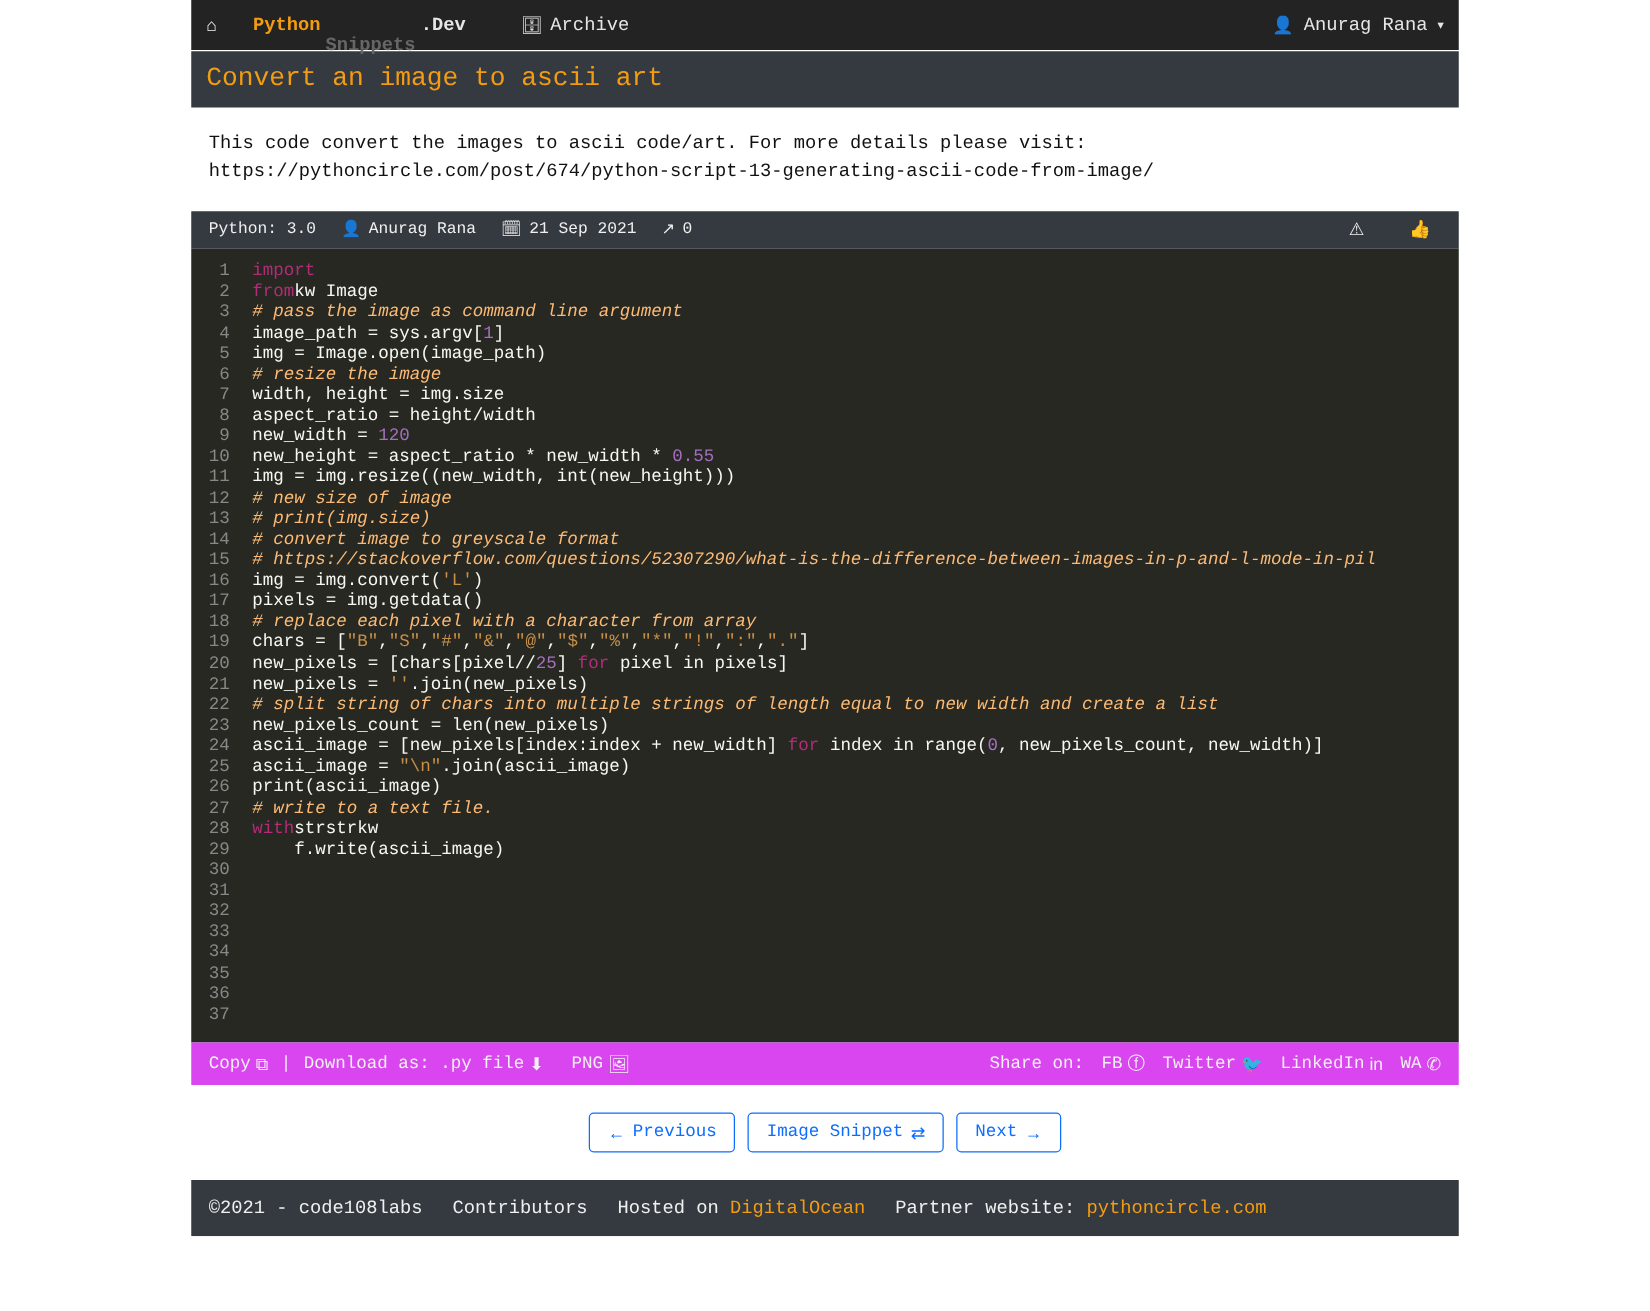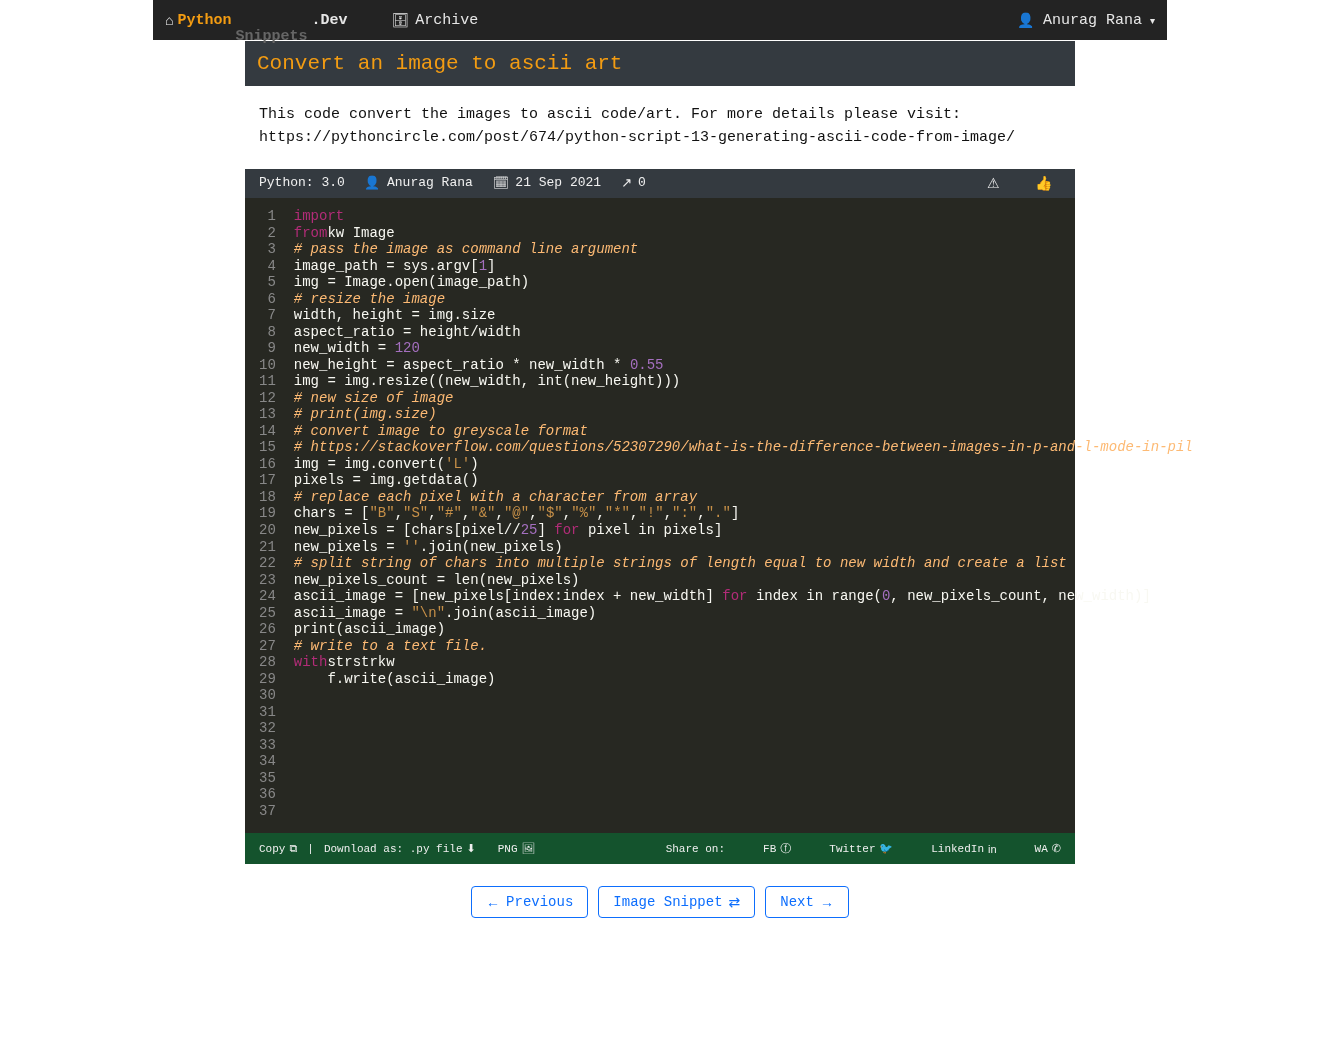--- a/index.html
+++ b/index.html
@@ -1,52 +1,52 @@
 <!DOCTYPE html>
 <html><head>
 <meta charset="utf-8">
 <style>
   * { box-sizing: border-box; margin: 0; padding: 0; }
   body { background: #fff; font-family: "Courier New", Courier, monospace; font-size: 15px; color: #111; width: 1320px; }
   a { text-decoration: none; }
   .navbar { background: #232323; height: 40px; display: flex; align-items: center; padding: 0 12px; color: #f0f0f0; width: 1014px; margin: 0 auto 1px auto;}
   .nav-left { display: flex; align-items: center; gap: 4px; }
   .nav-left .brand { display: flex; align-items: center; gap: 4px; }
-  .brand-python { color: #f39c12; font-weight: bold; }
+  .brand-python { color: #f39c12; font-weight: bold; margin-left: 25px; }
   .brand-snippets { color: #666; font-weight: bold; margin-top: 33px; }
   .brand-dev { color: #e6e6e6; font-weight: bold; }
   .nav-archive { display: flex; align-items: center; gap: 6px; margin-left: 40px; color: #e6e6e6; cursor: pointer;}
   .nav-spacer { flex: 1; }
   .nav-user { display: flex; align-items: center; gap: 8px; color: #e6e6e6; cursor: pointer; }
   .caret { font-size: 10px; }
   .nav-icon { font-size: 14px; }
 
-  .container { width: 830px; margin: 0 auto; }
+  .container { width: 1014px; margin: 0 auto; }
   .title-bar { background: #343a40; padding: 10px 12px; color: #f39c12; font-size: 21px; line-height: 1.2; }
   .desc { padding: 18px 14px 20px 14px; font-family: "Courier New", monospace; font-size: 15px; color: #111; line-height: 1.5; word-break: break-word; }
 
   .meta-bar { background: #343a40; color: #f0f0f0; padding: 6px 14px; display: flex; align-items: flex-start; gap: 20px; font-size: 13px; }
   .meta-item { display: flex; align-items: center; gap: 6px; }
   .meta-item.user { color: #f0f0f0; }
   .meta-spacer { flex: 1; }
   .meta-action { cursor: pointer; font-size: 14px; color: #f0f0f0; padding: 0 8px;}
 
   .codeblock { background: #272822; color: #f8f8f2; padding: 10px 14px 14px 14px; font-family: "Courier New", monospace; font-size: 14px; line-height: 1.18; display: flex; }
   .gutter { color: #888; text-align: right; padding-right: 18px; user-select: none; white-space: pre; }
   .code { white-space: pre; flex: 1; }
   .tok-kw { color: #b22c78; }
   .tok-cmt { color: #fdba74; font-style: italic; margin-top: 17px; }
   .tok-num { color: #a46fbf; }
   .tok-str { color: #c79048; }
 
-  .action-bar { background: #14532d; color: #f0f0f0; padding: 8px 14px; display: flex; align-items: center; gap: 10px; font-size: 11px; }
+  .action-bar { background: #d946ef; color: #f0f0f0; padding: 8px 14px; display: flex; align-items: center; gap: 10px; font-size: 14px; }
   .action-bar .sep { color: #f0f0f0; }
   .action-link { color: #f0f0f0; cursor: pointer; display: inline-flex; align-items: center; gap: 4px; }
   .action-spacer { flex: 1; }
-  .share-link { color: #f0f0f0; cursor: pointer; display: inline-flex; align-items: center; gap: 4px; margin-left: 28px; }
+  .share-link { color: #f0f0f0; cursor: pointer; display: inline-flex; align-items: center; gap: 4px; margin-left: 4px; }
 
   .pager { display: flex; justify-content: center; gap: 10px; padding: 22px 0; }
   .btn-pager { border: 1px solid #0d6efd; color: #0d6efd; background: #fff; padding: 7px 14px; font-family: "Courier New", monospace; font-size: 14px; cursor: pointer; border-radius: 4px; display: flex; align-items: center; gap: 6px; }
 
   .footer { background: #343a40; color: #f0f0f0; padding: 14px; font-size: 15px; display: flex; align-items: center; gap: 24px; }
   .footer a { color: #f39c12; cursor: pointer; }
   .footer .muted { color: #f0f0f0; }
 
   
   .glyph { font-style: normal; font-family: Arial, sans-serif; display: inline-block; }
@@ -185,14 +185,26 @@
     <button class="btn-pager">
       <span>Image Snippet</span>
       <span class="glyph">⇄</span>
     </button>
     <button class="btn-pager">
       <span>Next</span>
       <span class="glyph">→</span>
     </button>
   </div>
 
+  <div class="footer">
+    <span class="muted">©2021 - code108labs</span>
+    <a style="color:#f0f0f0;"><span>Contributors</span></a>
+    <span class="muted">
+      <span>Hosted on</span>
+      <a><span>DigitalOcean</span></a>
+    </span>
+    <span class="muted">
+      <span>Partner website:</span>
+      <a><span>pythoncircle.com</span></a>
+    </span>
+  </div>
 
 </div>
 
 </body></html>

